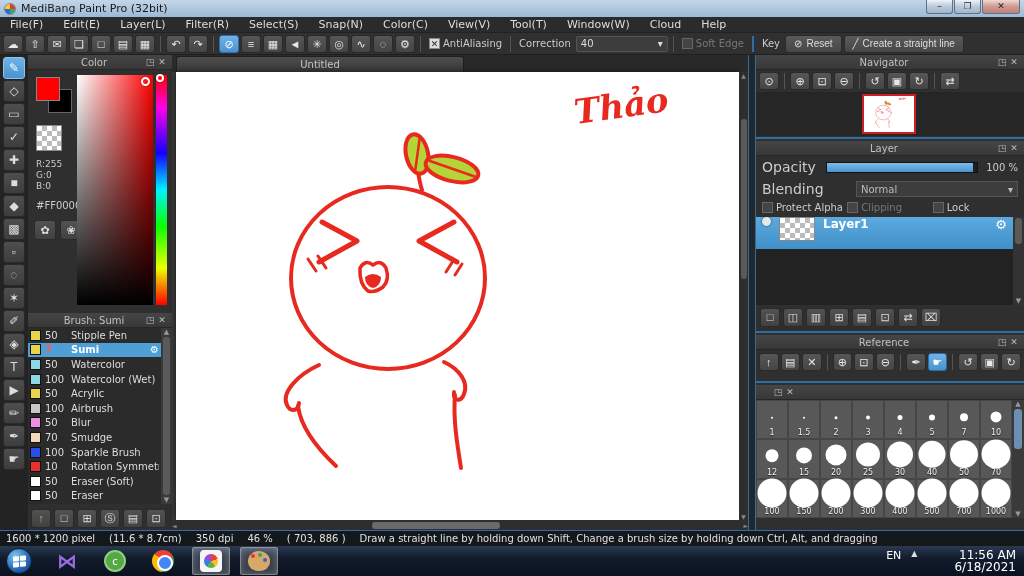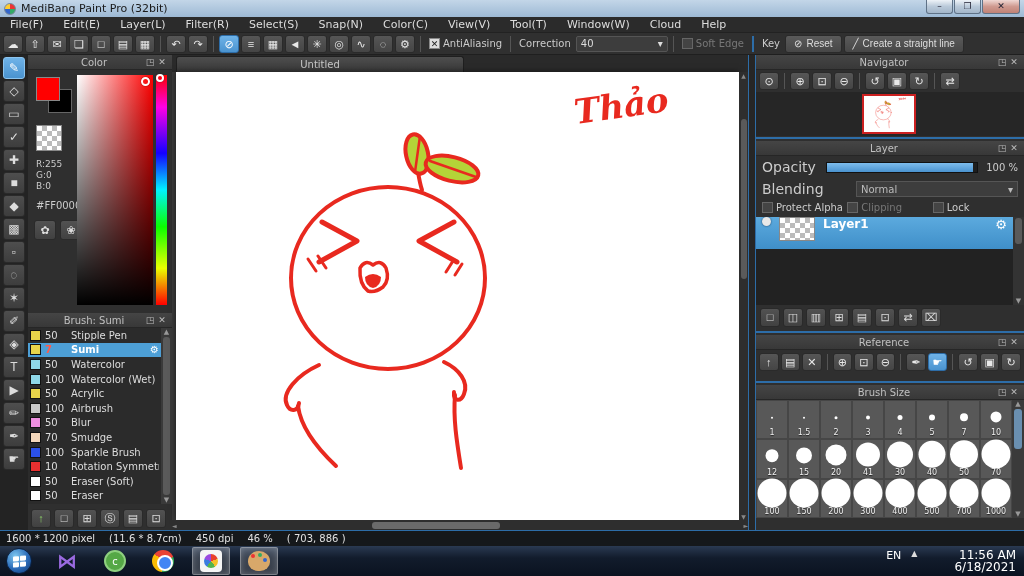--- a/index.html
+++ b/index.html
@@ -564,21 +564,20 @@
       <span class="tsep"></span>
       <button class="tbtn">↺</button>
       <button class="tbtn">▣</button>
       <button class="tbtn">↻</button>
     </div>
   </div>
 
   <div class="panel" id="sizepanel">
     <div class="phdr">
       <span class="phicon"></span>
-      <span class="ptitle">Brush Size</span>
       <span class="phicon">◳</span>
       <span class="phicon">✕</span>
     </div>
     <div class="sizegrid">
       <div class="bs-cell">
           <span class="dot" style="width:2px;height:2px"></span>
           <span class="bs-label">1</span>
         </div>
       <div class="bs-cell">
           <span class="dot" style="width:2px;height:2px"></span>
@@ -615,21 +614,21 @@
       <div class="bs-cell">
           <span class="dot" style="width:16px;height:16px"></span>
           <span class="bs-label">15</span>
         </div>
       <div class="bs-cell">
           <span class="dot" style="width:21px;height:21px"></span>
           <span class="bs-label">20</span>
         </div>
       <div class="bs-cell">
           <span class="dot" style="width:24px;height:24px"></span>
-          <span class="bs-label">41</span>
+          <span class="bs-label">25</span>
         </div>
       <div class="bs-cell">
           <span class="dot" style="width:26px;height:26px"></span>
           <span class="bs-label">30</span>
         </div>
       <div class="bs-cell">
           <span class="dot" style="width:27px;height:27px"></span>
           <span class="bs-label">40</span>
         </div>
       <div class="bs-cell">
@@ -677,23 +676,24 @@
         <span>▲</span>
         <span class="thumb"></span>
         <span class="spacer"></span>
         <span>▼</span>
       </div>
   </div>
 
   <div class="statusbar">
     <span>1600 * 1200 pixel</span>
     <span>(11.6 * 8.7cm)</span>
-    <span>450 dpi</span>
+    <span>350 dpi</span>
     <span>46 %</span>
     <span>( 703, 886 )</span>
+    <span>Draw a straight line by holding down Shift, Change a brush size by holding down Ctrl, Alt, and dragging</span>
   </div>
 
   <div class="taskbar">
     <div class="startorb">
         <span class="flag">
           <span></span>
           <span></span>
           <span></span>
           <span></span>
         </span>

